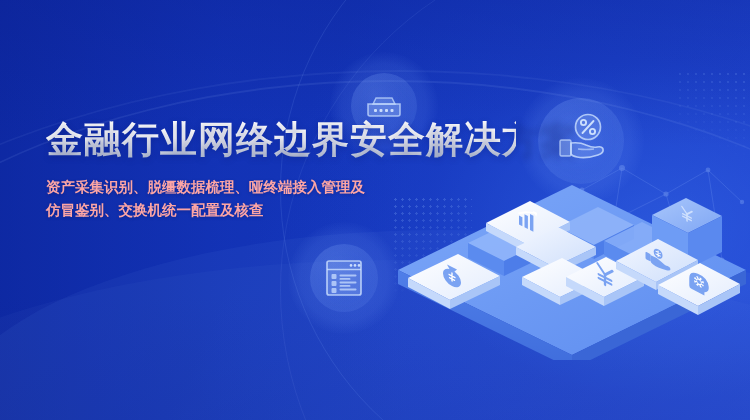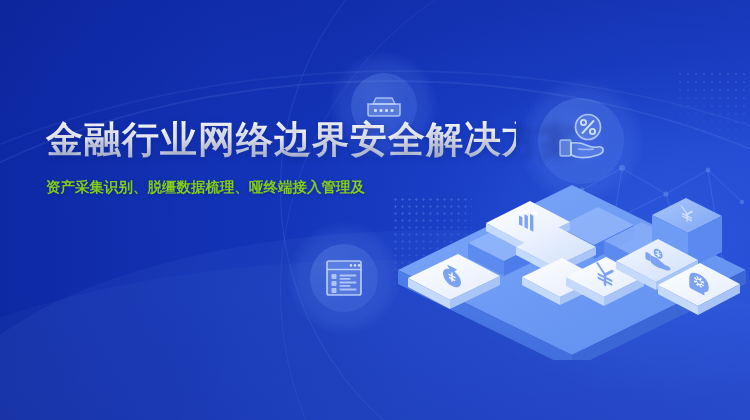--- a/index.html
+++ b/index.html
@@ -51,21 +51,21 @@
   
   .copy{position:absolute;left:46px;top:118px;width:470px;}
   .title{
     font-size:37px;line-height:44px;font-weight:700;letter-spacing:1px;margin:0;
     background:linear-gradient(180deg,#ffffff 0%,#ffffff 46%,#d7dce8 72%,#aab6cc 100%);
     -webkit-background-clip:text;background-clip:text;color:transparent;
     -webkit-text-fill-color:transparent;
     text-shadow:0 2px 6px rgba(6,20,90,.25);
     white-space:nowrap;
   }
-  .subtitle{margin:14px 0 0 0;font-size:14.5px;line-height:23px;font-weight:700;color:#84cc16;
+  .subtitle{margin:14px 0 0 0;font-size:14.5px;line-height:23px;font-weight:700;color:#fca5a5;
     text-shadow:0 1px 3px rgba(6,20,90,.35);}
   .subtitle span{display:block;}
 
   
   .badge{position:absolute;border-radius:50%;display:flex;align-items:center;justify-content:center;}
   .badge .halo{position:absolute;inset:0;border-radius:50%;
     background:radial-gradient(circle at 50% 50%, rgba(120,160,255,.22) 0%, rgba(120,160,255,.12) 55%, rgba(120,160,255,0) 72%);}
   .badge .disc{position:absolute;border-radius:50%;
     background:radial-gradient(circle at 35% 30%, rgba(130,170,255,.22), rgba(90,135,240,.12) 70%, rgba(90,135,240,.04));
     box-shadow:inset 0 0 22px rgba(170,200,255,.10);}
@@ -318,16 +318,17 @@
             <path d="M-2.3 .3 L-3.4 1.4"></path>
         </g>
       </g>
     </g>
   </svg>
 
   <div class="copy">
     <h1 class="title">金融行业网络边界安全解决方案</h1>
     <p class="subtitle">
       <span>资产采集识别、脱缰数据梳理、哑终端接入管理及</span>
+      <span>仿冒鉴别、交换机统一配置及核查</span>
     </p>
   </div>
 
 </div>
 
 </body></html>

